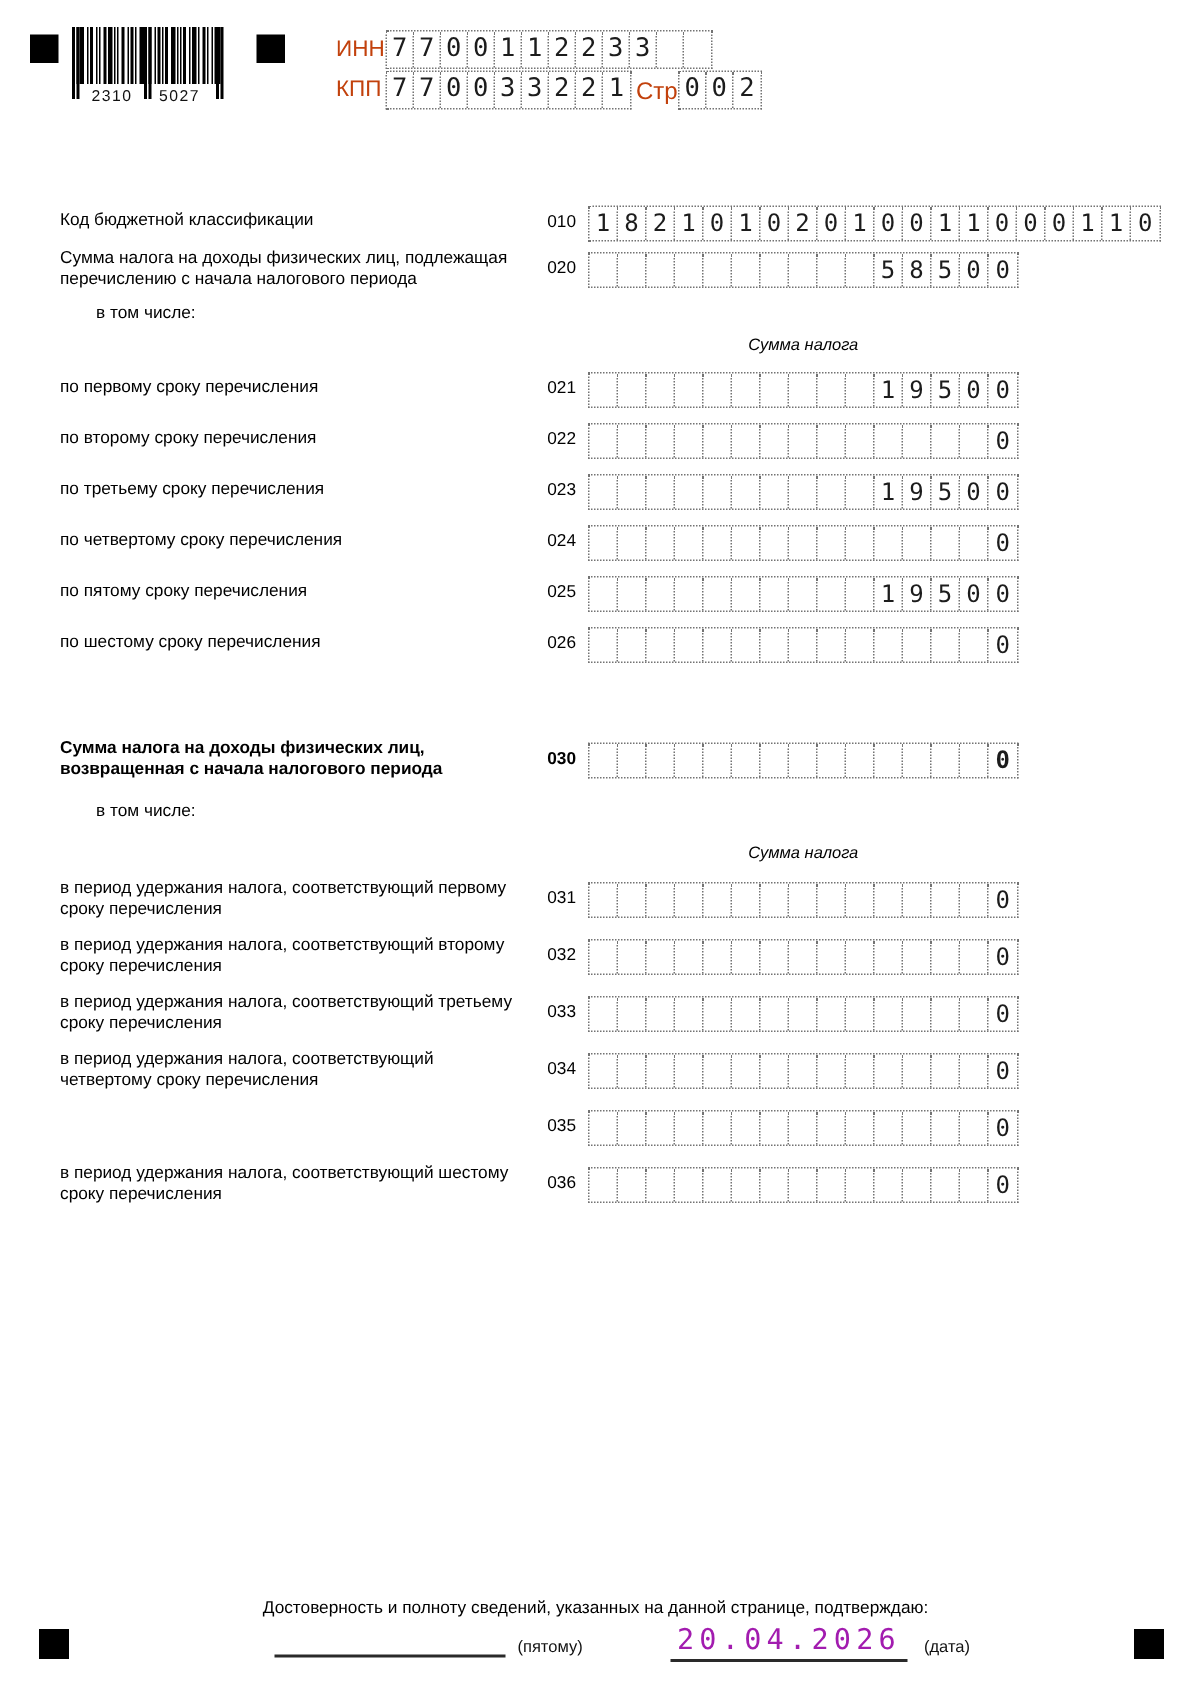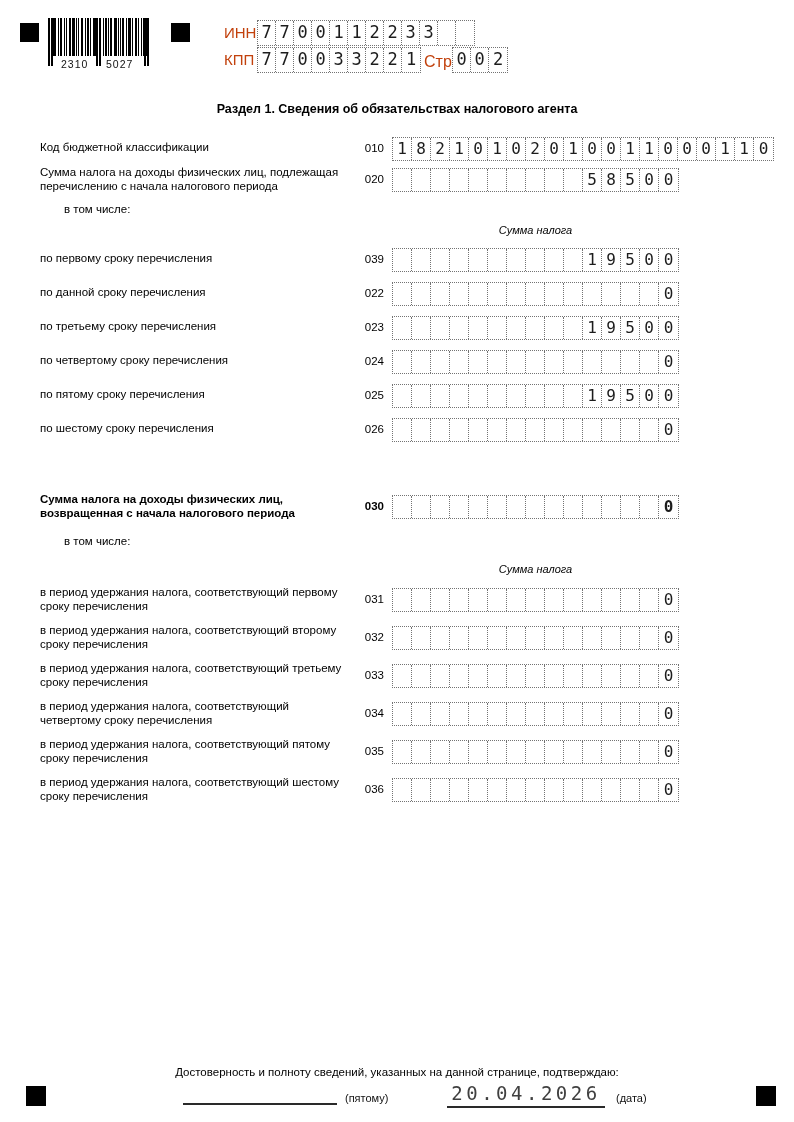--- a/index.html
+++ b/index.html
@@ -45,21 +45,21 @@
            font-size:11px;font-style:italic;}
 
   
   .confirm{position:absolute;left:0;top:1066px;width:794px;text-align:center;font-size:11.5px;}
   .sigline{position:absolute;left:183px;top:1103px;width:154px;border-bottom:2px solid #2a2a2a;height:0;}
   .caption{position:absolute;font-size:11px;color:#111;}
   .caption.sig{left:345px;top:1092px;}
   .caption.date{left:616px;top:1092px;}
   .date-value{position:absolute;left:447px;top:1082px;width:158px;text-align:center;
               font-family:"DejaVu Sans Mono",monospace;font-size:19px;letter-spacing:3.5px;
-              color:#404040;border-bottom:2px solid #2a2a2a;padding-bottom:2px;}
+              color:#a21caf;border-bottom:2px solid #2a2a2a;padding-bottom:2px;}
 </style>
 </head>
 <body>
 
 <div class="page">
 
   <div class="sq tl"></div>
 
   <div class="barcode">
     <div class="bars" id="barcode-bars">
@@ -172,21 +172,20 @@
       <div class="cell">1</div>
     </div>
 
   <span class="hlabel small" style="left:424px;top:53px;">Стр.</span>
   <div class="cellrow hdr" id="page-cells" style="left:452px;top:47px;">
       <div class="cell">0</div>
       <div class="cell">0</div>
       <div class="cell">2</div>
     </div>
 
-  <div class="title">Раздел 1. Сведения об обязательствах налогового агента</div>
 
   <div id="form-rows">
       <div class="row" style="top: 137px;">
         <div class="row-label">Код бюджетной классификации</div>
         <div class="row-code">010</div>
         <div class="cellrow body">
           <div class="cell">1</div>
           <div class="cell">8</div>
           <div class="cell">2</div>
           <div class="cell">1</div>
@@ -226,41 +225,41 @@
           <div class="cell">8</div>
           <div class="cell">5</div>
           <div class="cell">0</div>
           <div class="cell">0</div>
         </div>
       </div>
       <div class="subnote" style="top: 203px;">в том числе:</div>
       <div class="colhead" style="top: 224px;">Сумма налога</div>
       <div class="row" style="top: 248px;">
         <div class="row-label">по первому сроку перечисления</div>
-        <div class="row-code">039</div>
+        <div class="row-code">021</div>
         <div class="cellrow body">
           <div class="cell"></div>
           <div class="cell"></div>
           <div class="cell"></div>
           <div class="cell"></div>
           <div class="cell"></div>
           <div class="cell"></div>
           <div class="cell"></div>
           <div class="cell"></div>
           <div class="cell"></div>
           <div class="cell"></div>
           <div class="cell">1</div>
           <div class="cell">9</div>
           <div class="cell">5</div>
           <div class="cell">0</div>
           <div class="cell">0</div>
         </div>
       </div>
       <div class="row" style="top: 282px;">
-        <div class="row-label">по данной сроку перечисления</div>
+        <div class="row-label">по второму сроку перечисления</div>
         <div class="row-code">022</div>
         <div class="cellrow body">
           <div class="cell"></div>
           <div class="cell"></div>
           <div class="cell"></div>
           <div class="cell"></div>
           <div class="cell"></div>
           <div class="cell"></div>
           <div class="cell"></div>
           <div class="cell"></div>
@@ -458,21 +457,20 @@
           <div class="cell"></div>
           <div class="cell"></div>
           <div class="cell"></div>
           <div class="cell"></div>
           <div class="cell"></div>
           <div class="cell"></div>
           <div class="cell">0</div>
         </div>
       </div>
       <div class="row" style="top: 740px;">
-        <div class="row-label two">в период удержания налога, соответствующий пятому сроку перечисления</div>
         <div class="row-code">035</div>
         <div class="cellrow body">
           <div class="cell"></div>
           <div class="cell"></div>
           <div class="cell"></div>
           <div class="cell"></div>
           <div class="cell"></div>
           <div class="cell"></div>
           <div class="cell"></div>
           <div class="cell"></div>

